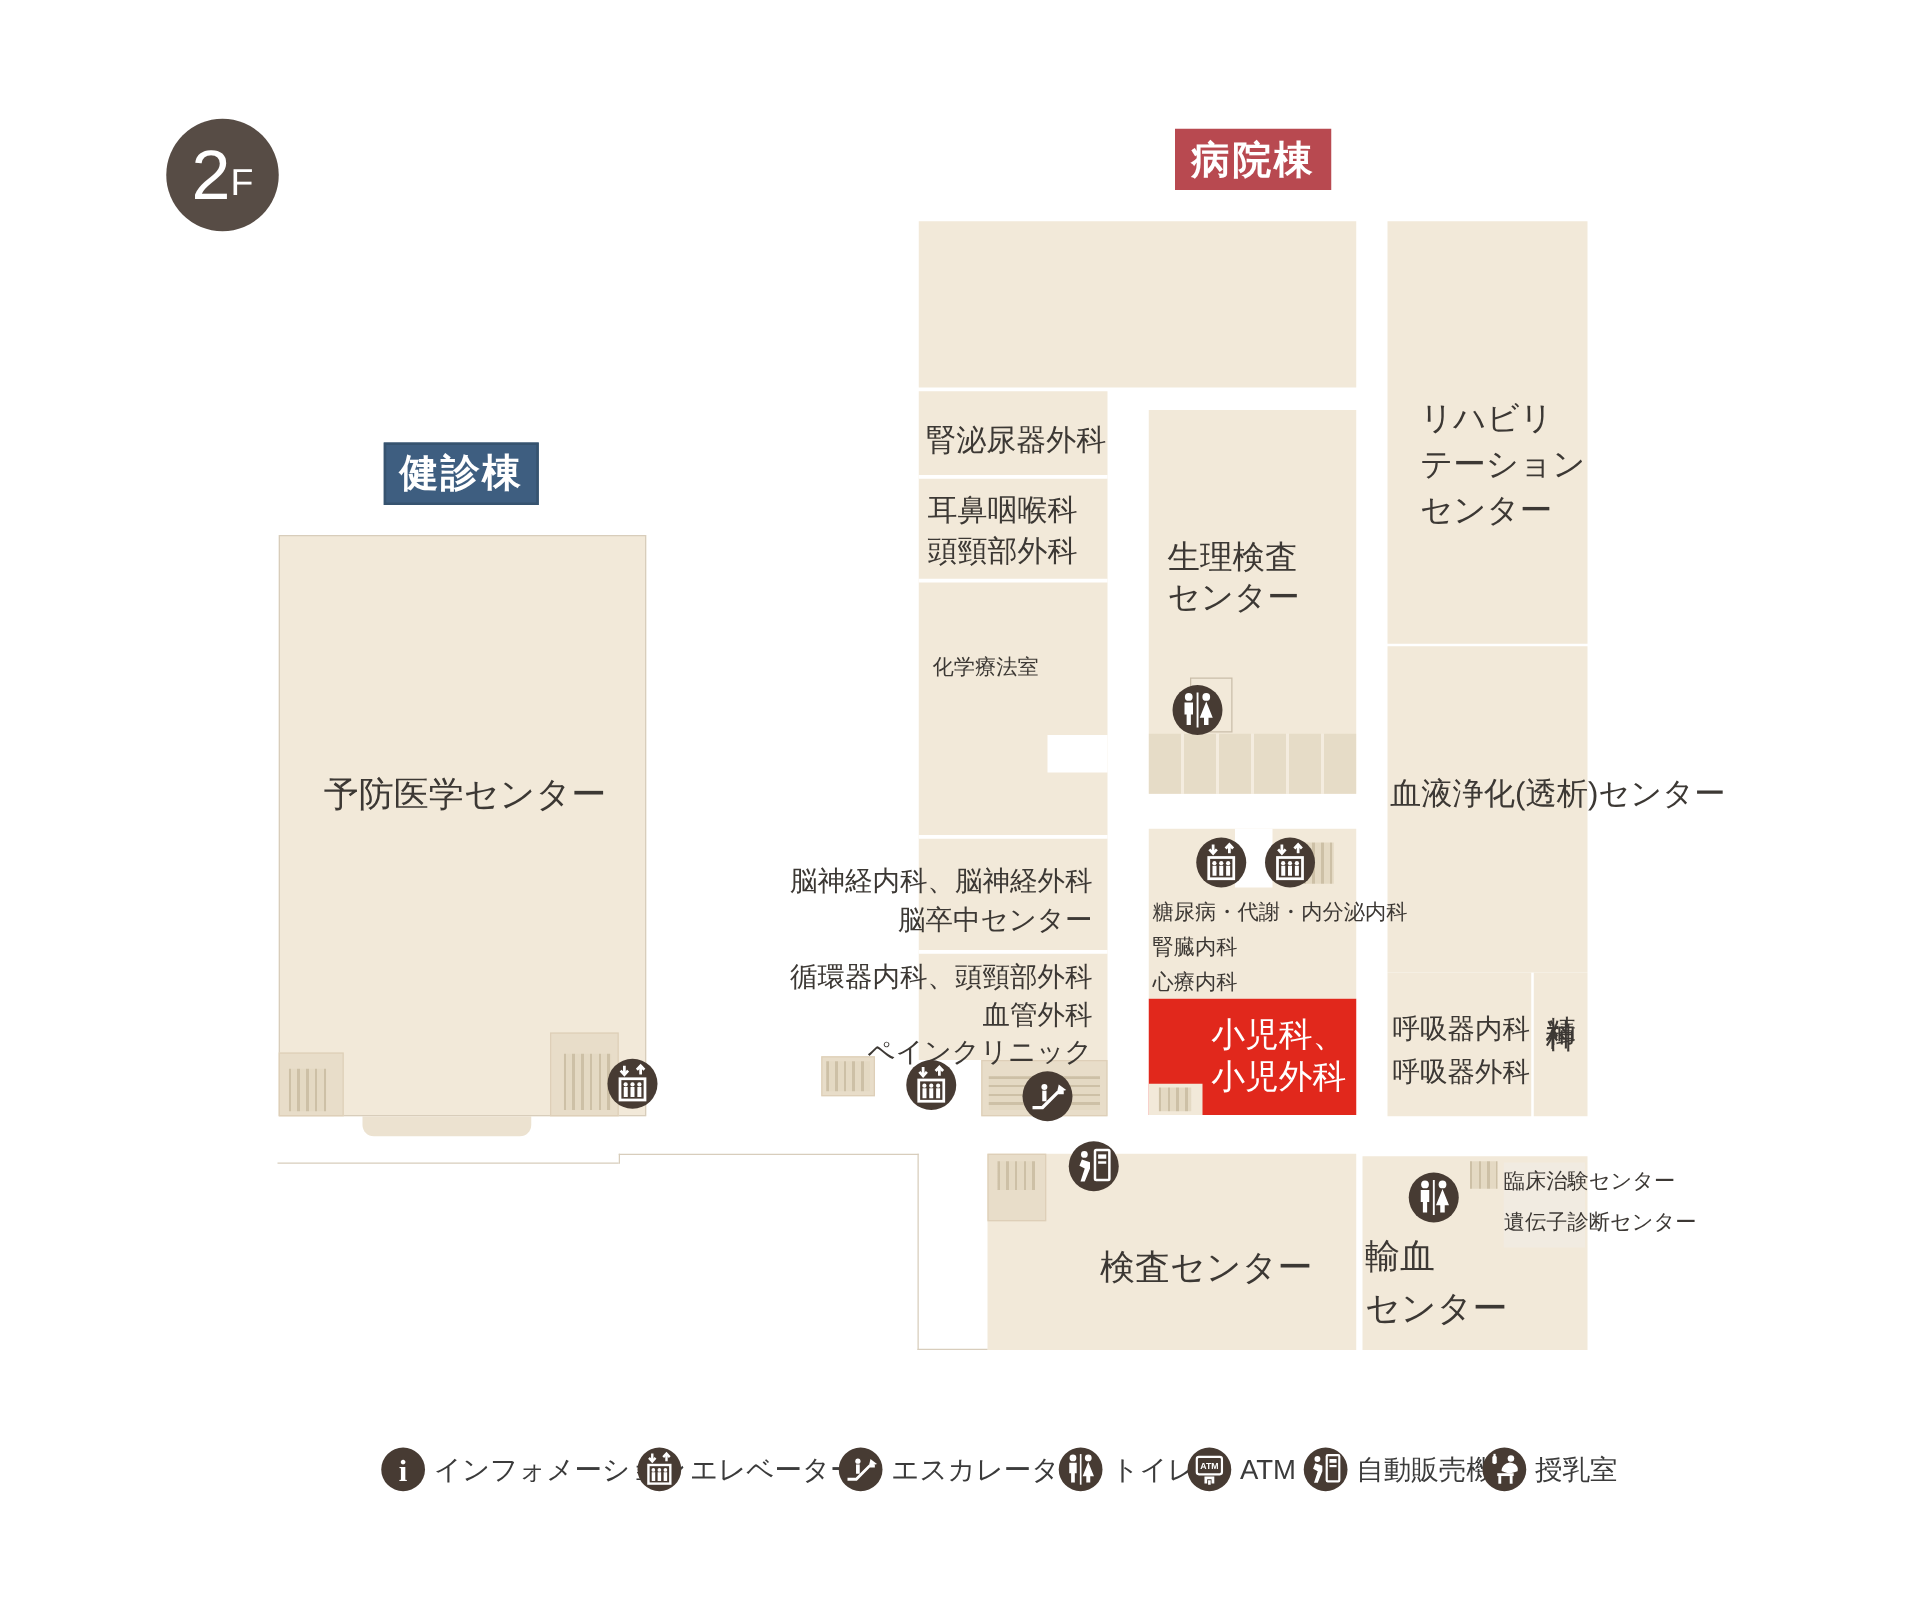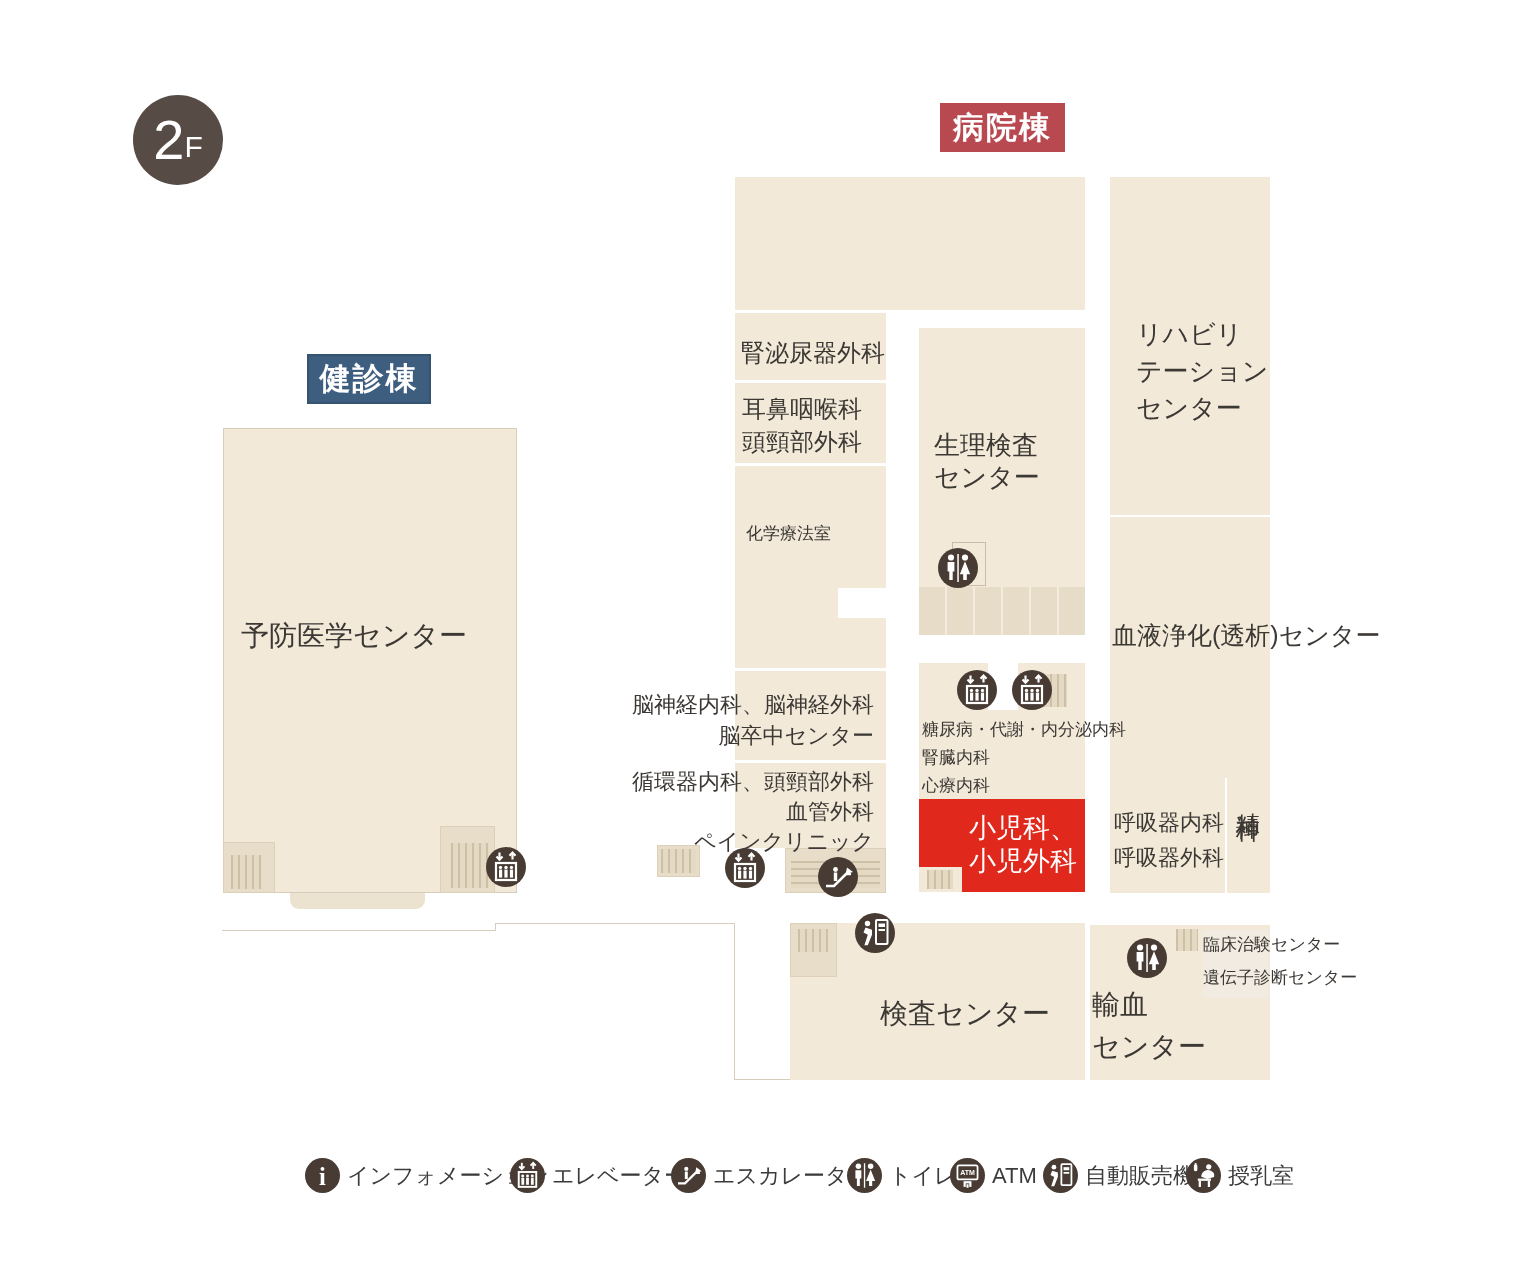--- a/index.html
+++ b/index.html
@@ -192,21 +192,21 @@
   <div class="txt center" style="left:962px;top:812px;width:122px;font-size:27px;line-height:33px;color:#fff">小児科、
 小児外科</div>
   <div class="txt" style="left:1114px;top:805px;font-size:22px;line-height:35px">呼吸器内科
 呼吸器外科</div>
   <div class="txt vert" style="left:1232px;top:793px;height:100px;font-size:24px">精神科</div>
   <div class="txt nowrap" style="left:1203px;top:928px;font-size:17px;line-height:33px">臨床治験センター
 遺伝子診断センター</div>
   <div class="txt center" style="left:845px;top:996px;width:240px;font-size:28px">検査センター</div>
   <div class="txt" style="left:1092px;top:984px;font-size:28px;line-height:42px">輸血
 センター</div>
-  <div class="txt center" style="left:222px;top:618px;width:264px;font-size:28px">予防医学センター</div>
+  <div class="txt center" style="left:240px;top:618px;width:264px;font-size:28px">予防医学センター</div>
 
   <div class="micon" style="left:938px;top:548px">
       <svg viewBox="0 0 40 40">
         <use href="#sym-toilet"></use>
       </svg>
     </div>
   <div class="micon" style="left:957px;top:670px">
       <svg viewBox="0 0 40 40">
         <use href="#sym-elevator"></use>
       </svg>

